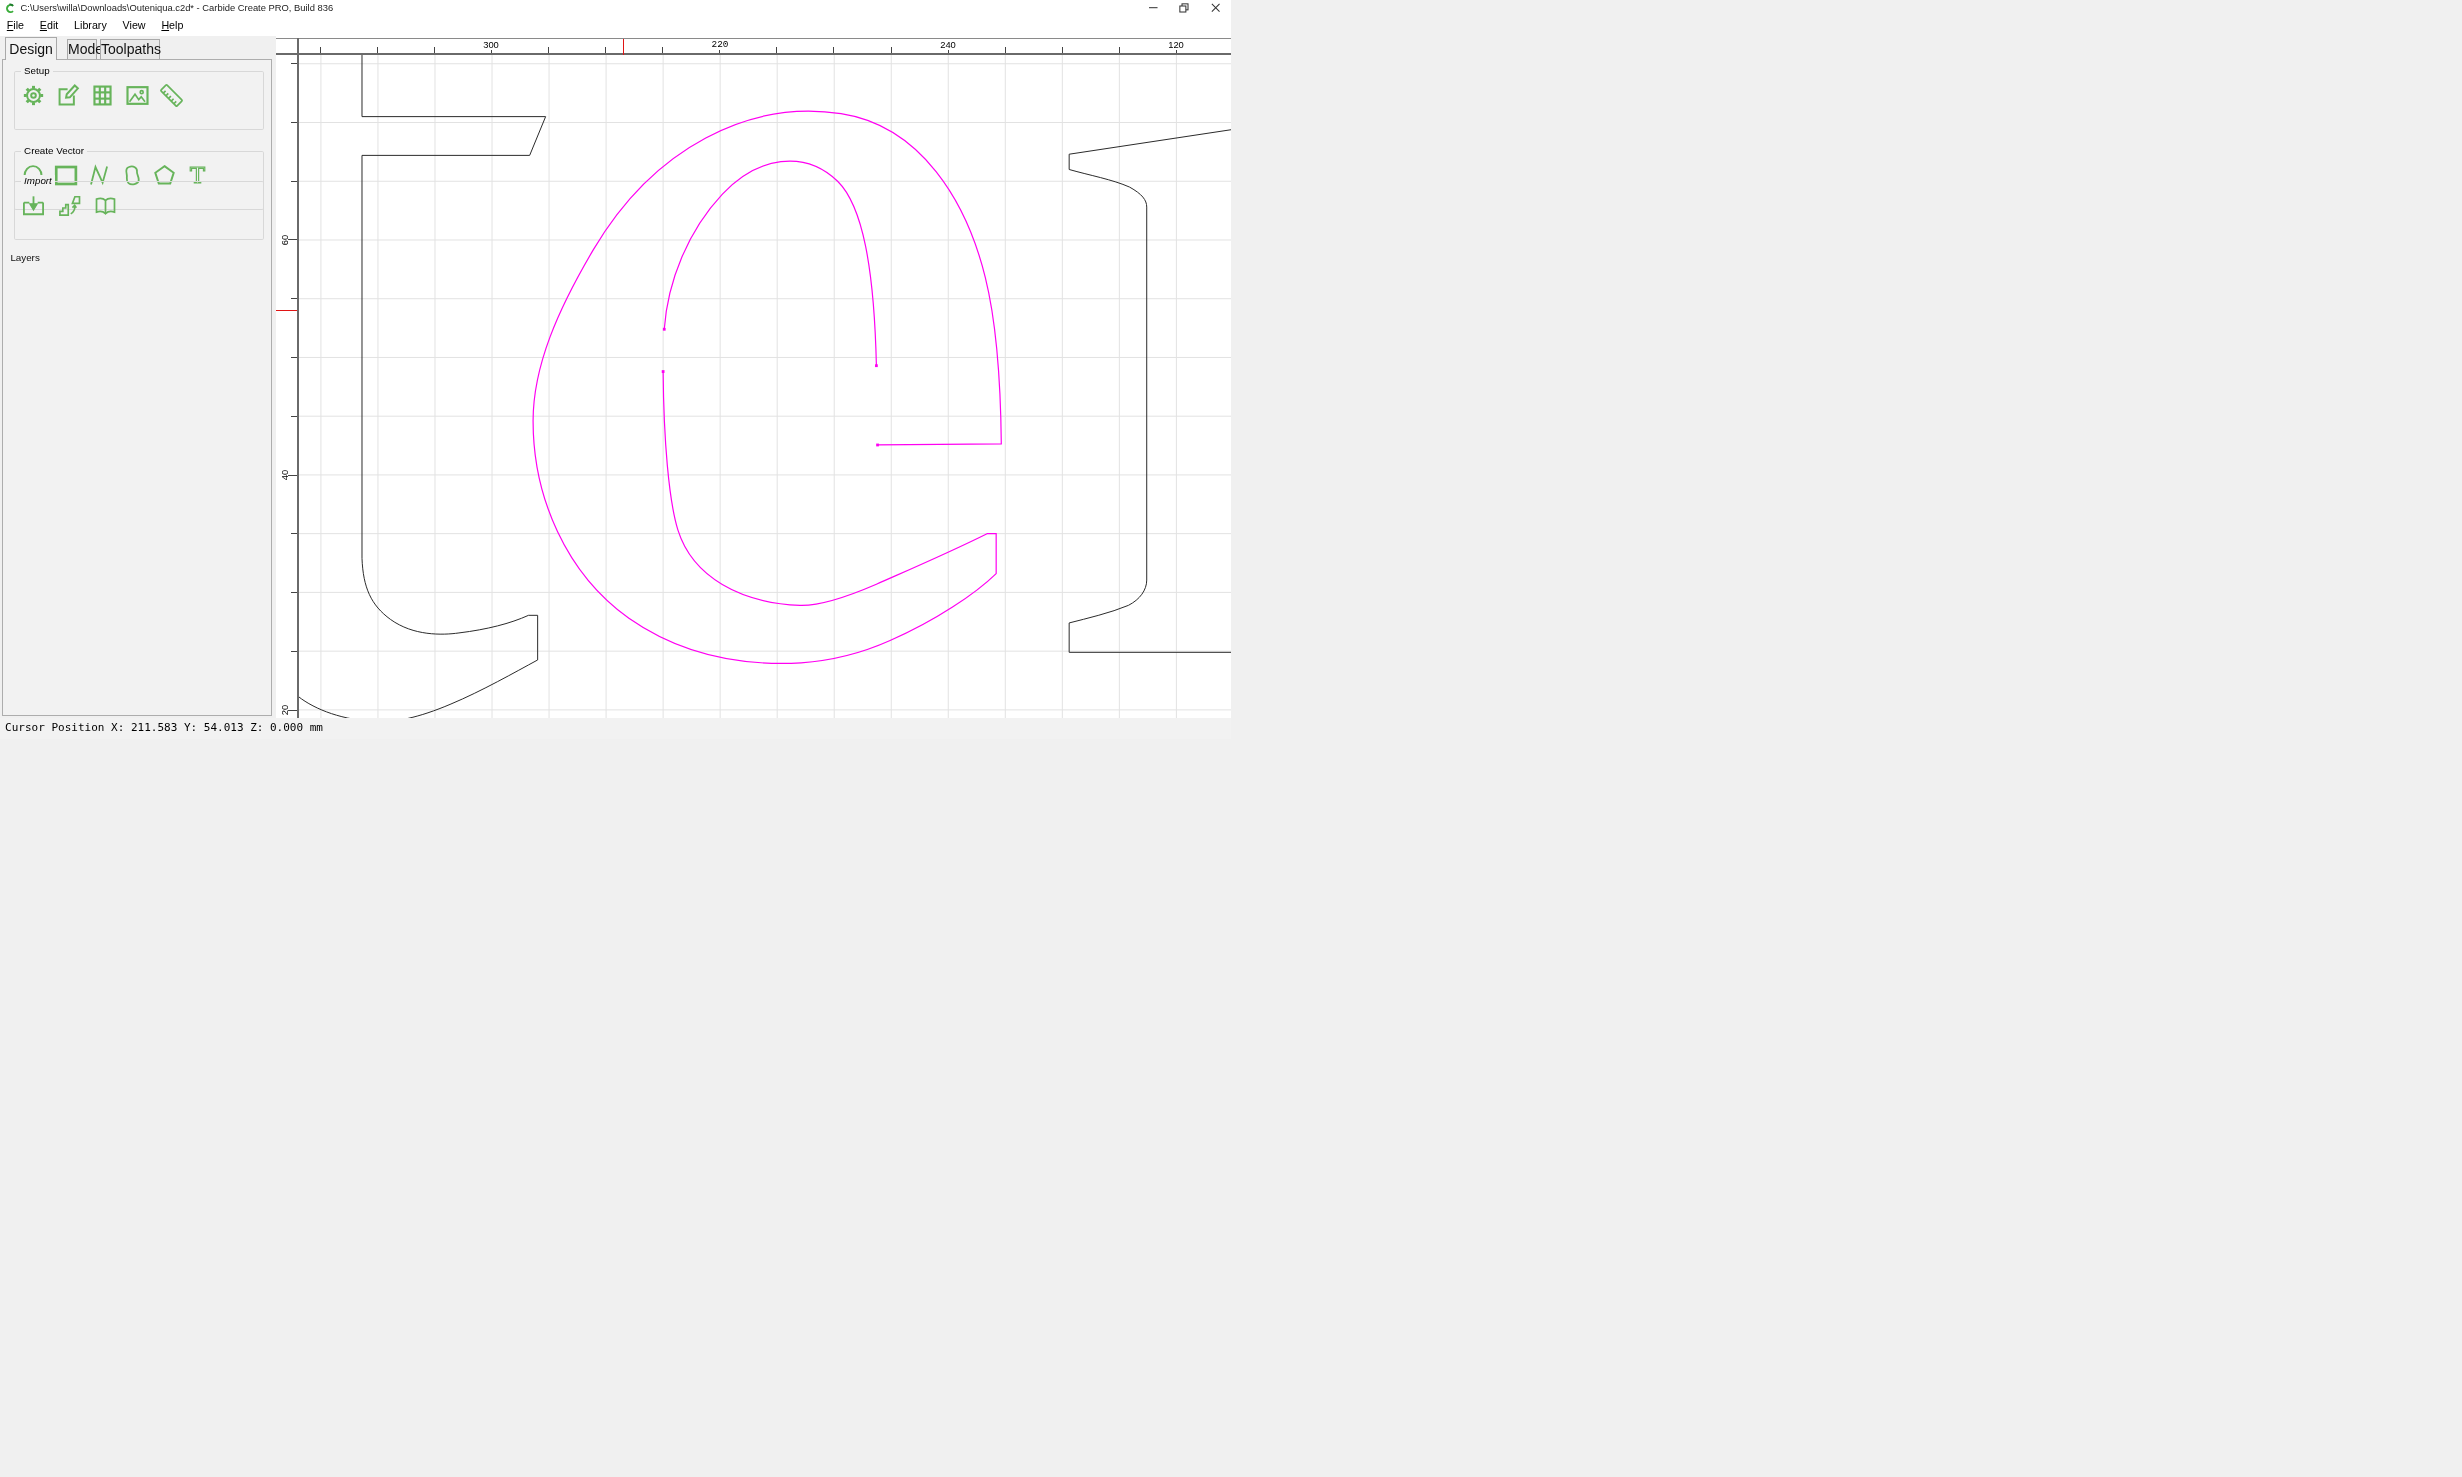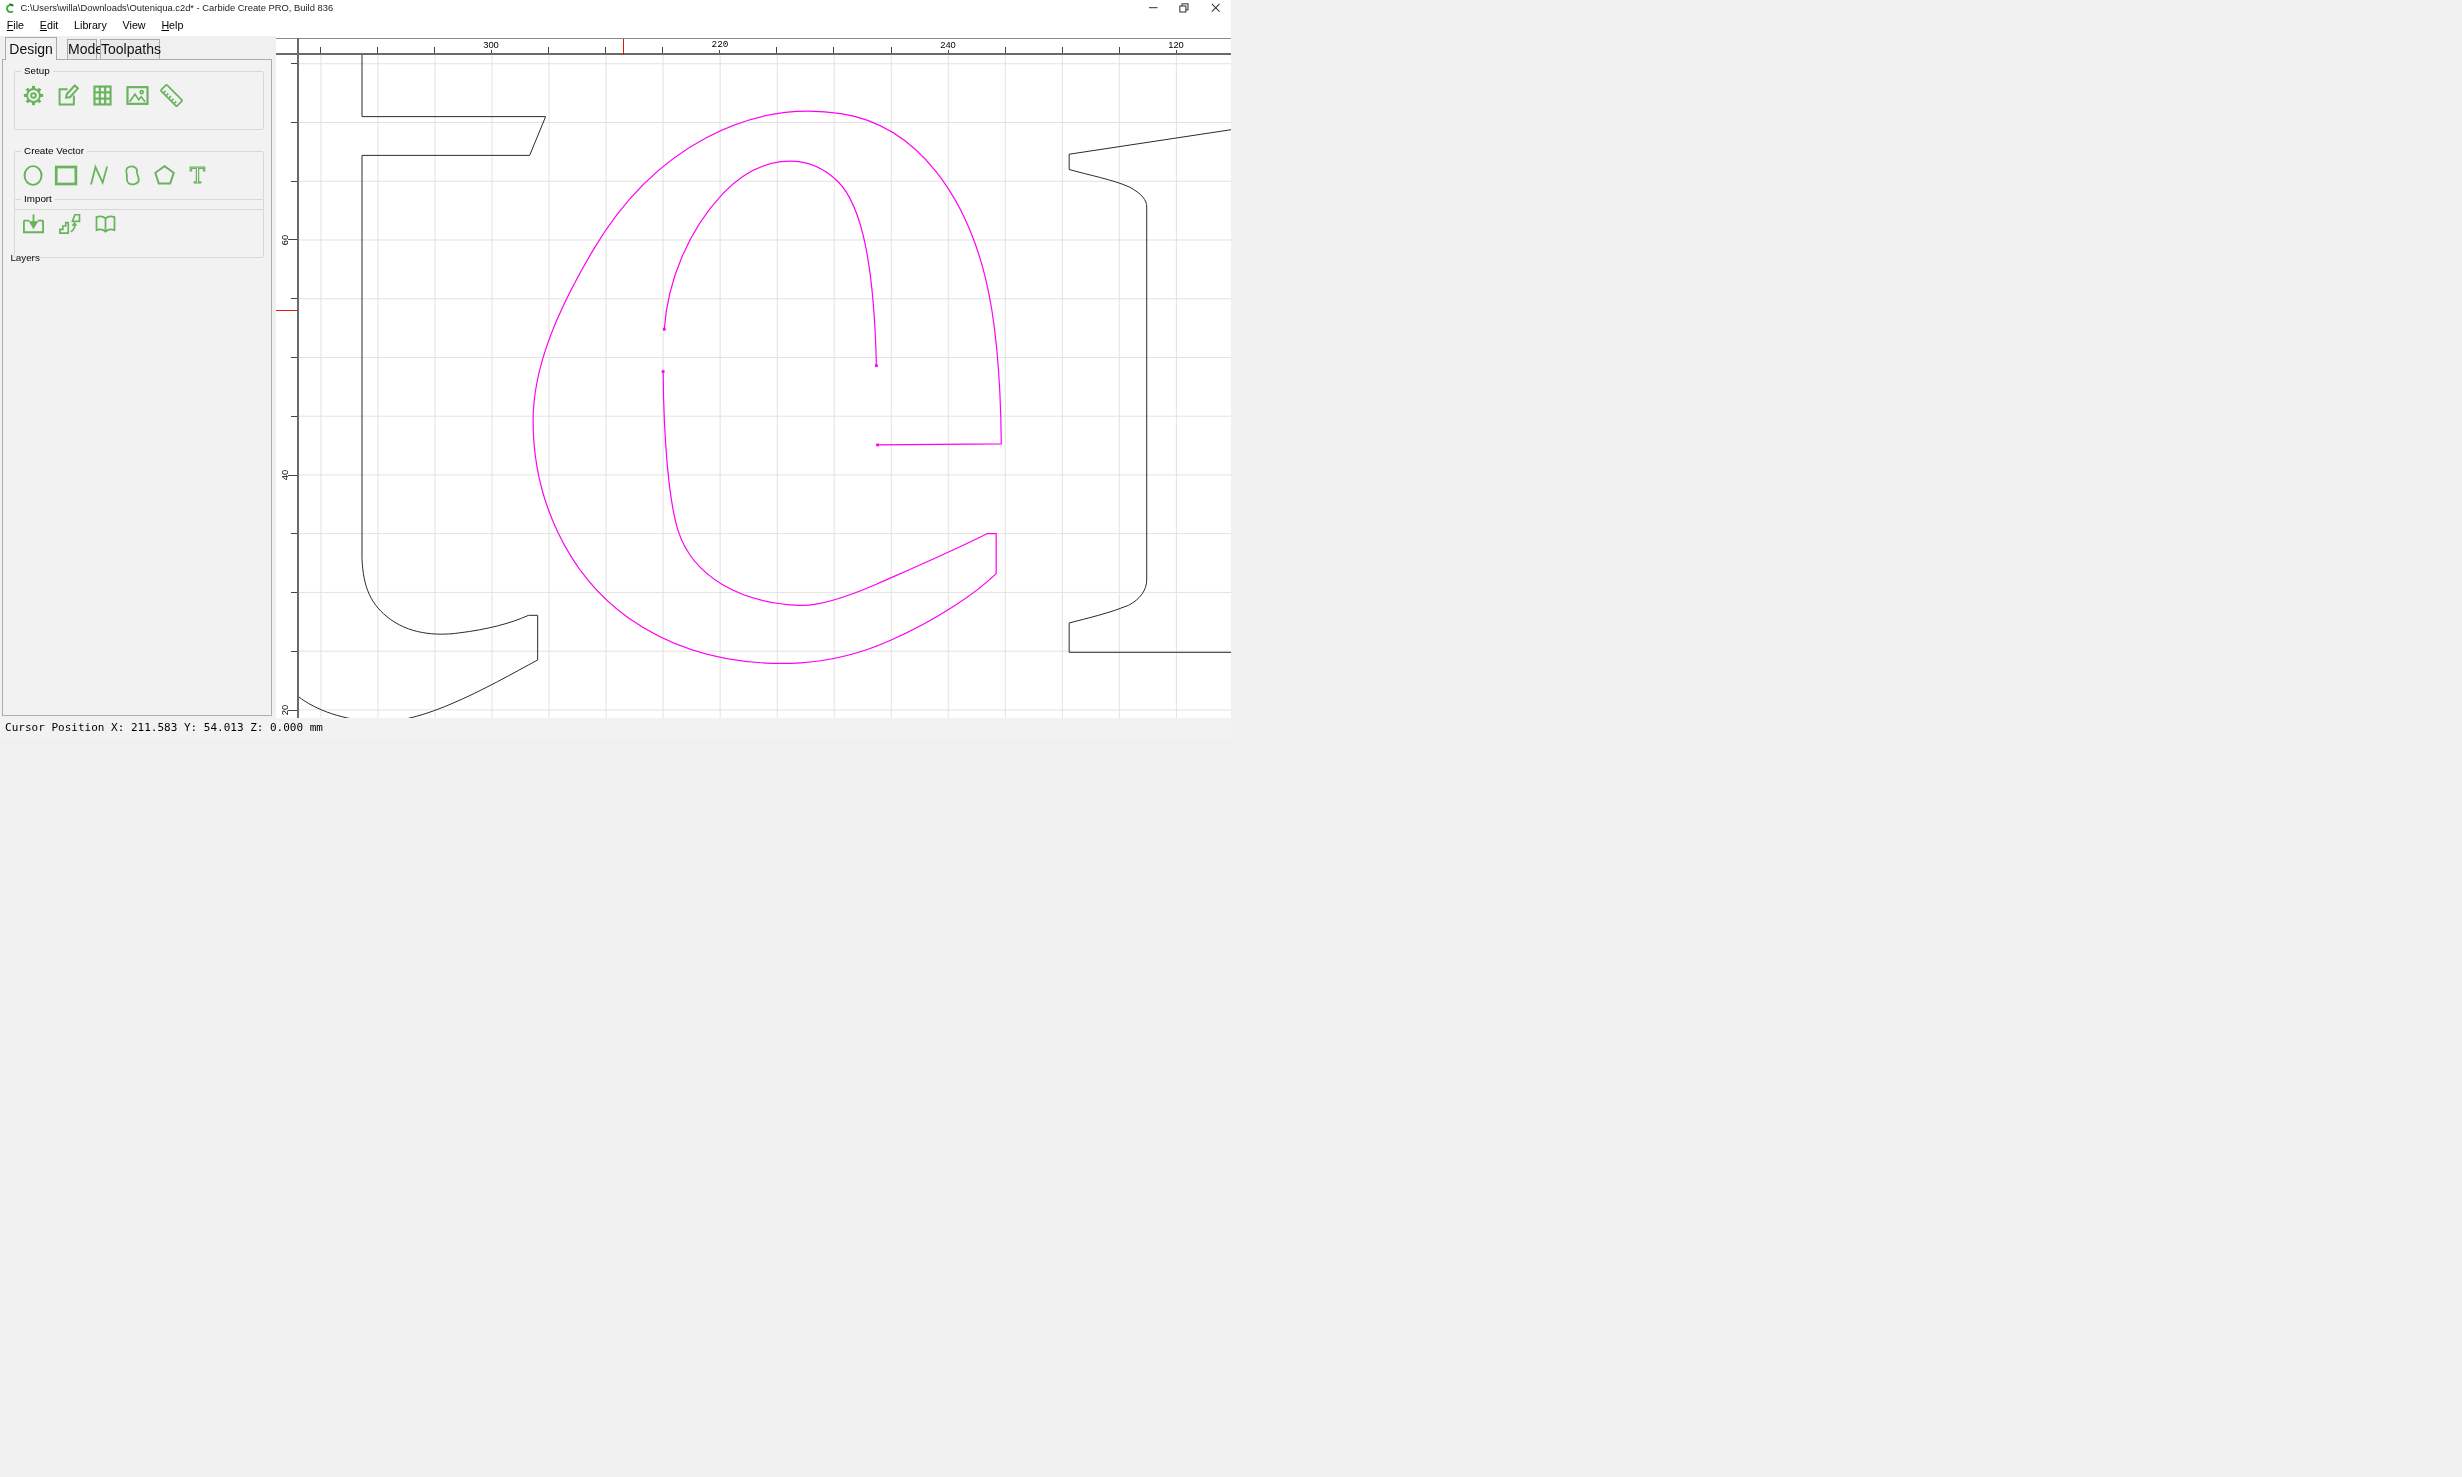--- a/index.html
+++ b/index.html
@@ -30,21 +30,21 @@
   #side-panel { position:absolute; left:1.7px; top:23px; width:270px; height:657px; background:#f2f2f2; border:0.9px solid #adadad; z-index:1; }
 
   .groupbox { position:absolute; left:11px; width:250px; height:59px; border:0.9px solid #d8d8d8; border-radius:1.7px; }
   .groupbox .gb-label { position:absolute; left:6px; top:-6.8px; background:#f2f2f2; padding:0 3.4px; font-size:9.8px; color:#000; }
   .icon-row { position:absolute; left:6.8px; top:11px; display:flex; gap:9.4px; align-items:center; }
   .tool { width:25px; height:25px; display:flex; align-items:center; justify-content:center; }
   .tool svg { display:block; }
 
   #gb-setup { top:11px; }
   #gb-vector { top:91px; }
-  #gb-import { top:139px; }
+  #gb-import { top:121px;font-style:italic; }
 
   #layers-label { position:absolute; left:7.7px; top:192px; font-size:9.8px; }
   #layers-box { position:absolute; left:11px; top:205px; width:258px; height:188px; background:#ffffff; border:0.9px solid #6f6f6f; }
   #layer-row { position:absolute; left:0; top:0; width:256px; height:29px; background:#ffffff; }
   #layer-swatch { position:absolute; left:7.7px; top:6px; width:14.5px; height:19px; background:#000; border-radius:1.7px; }
   #layer-eye { position:absolute; left:28px; top:9.4px; }
   #layer-lock { position:absolute; left:44px; top:7.7px; }
   #layer-name { position:absolute; left:66px; top:7.7px; font-size:11px; font-weight:bold; letter-spacing:0.3px; }
   #layer-gear-btn { position:absolute; left:176px; top:4.3px; width:64px; height:23px; background:#fdfdfd; border:0.9px solid #c6c6c6; border-radius:3.4px; font-size:12px; text-align:center; line-height:21.4px; color:#111; }
 

